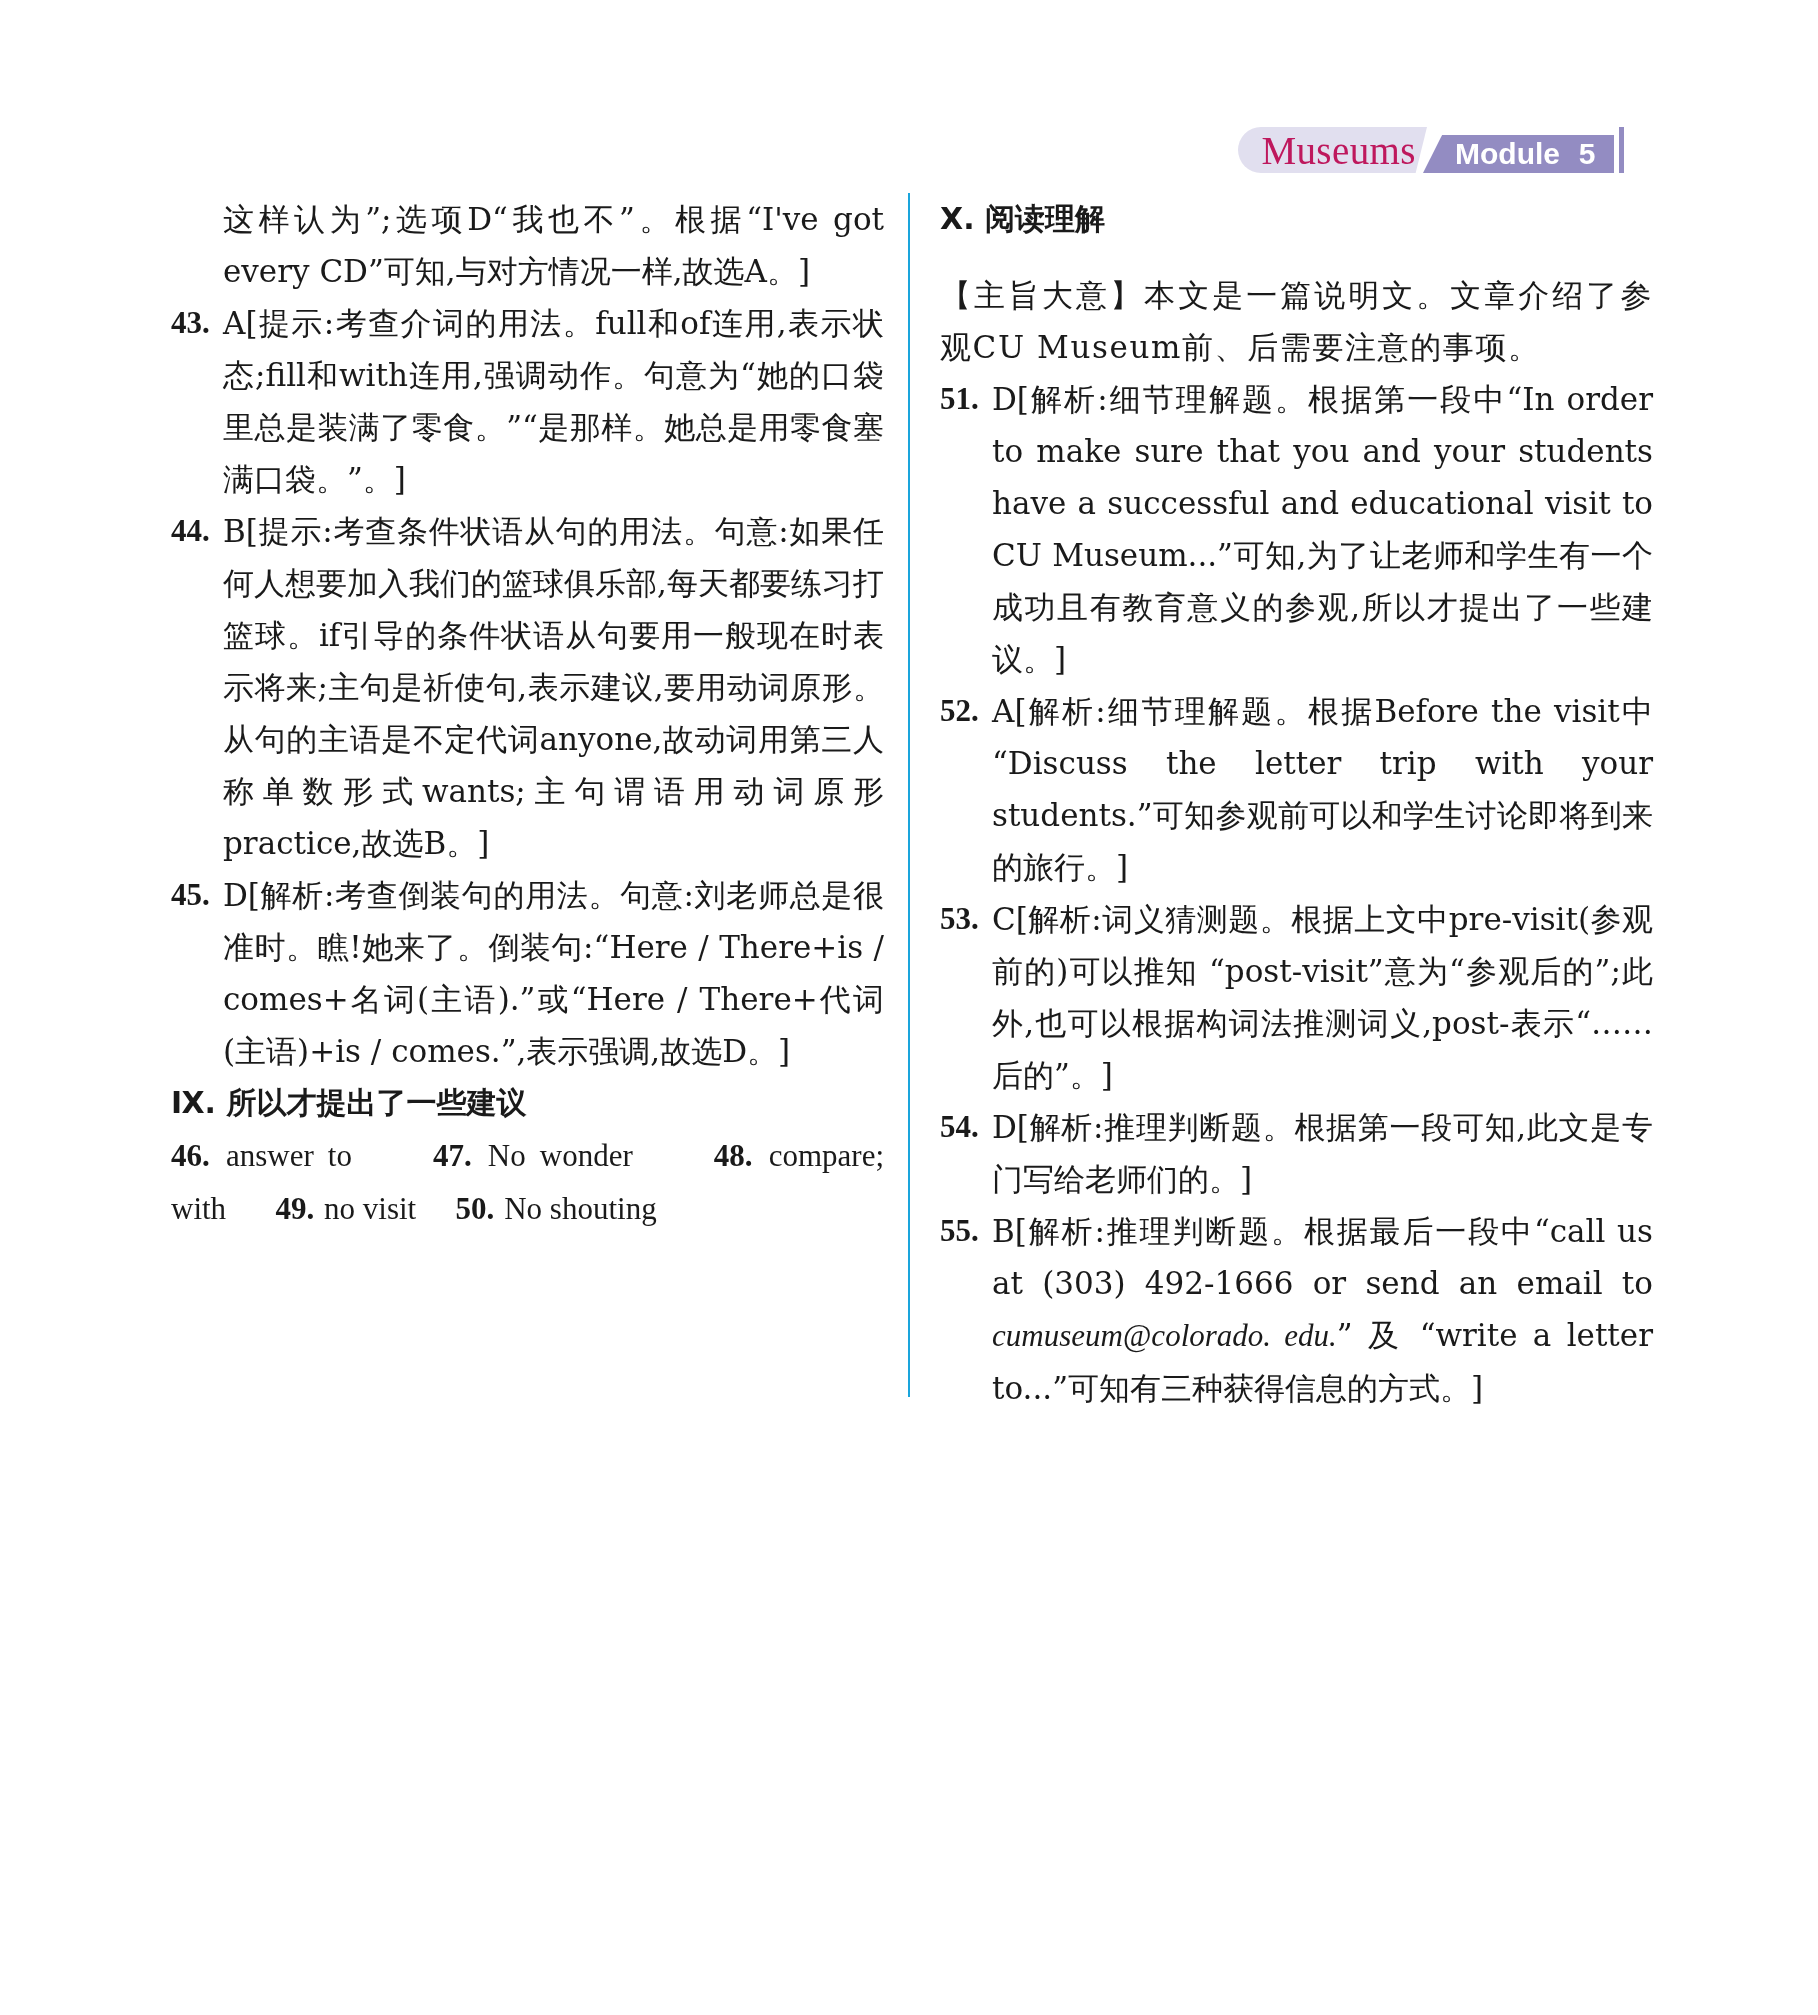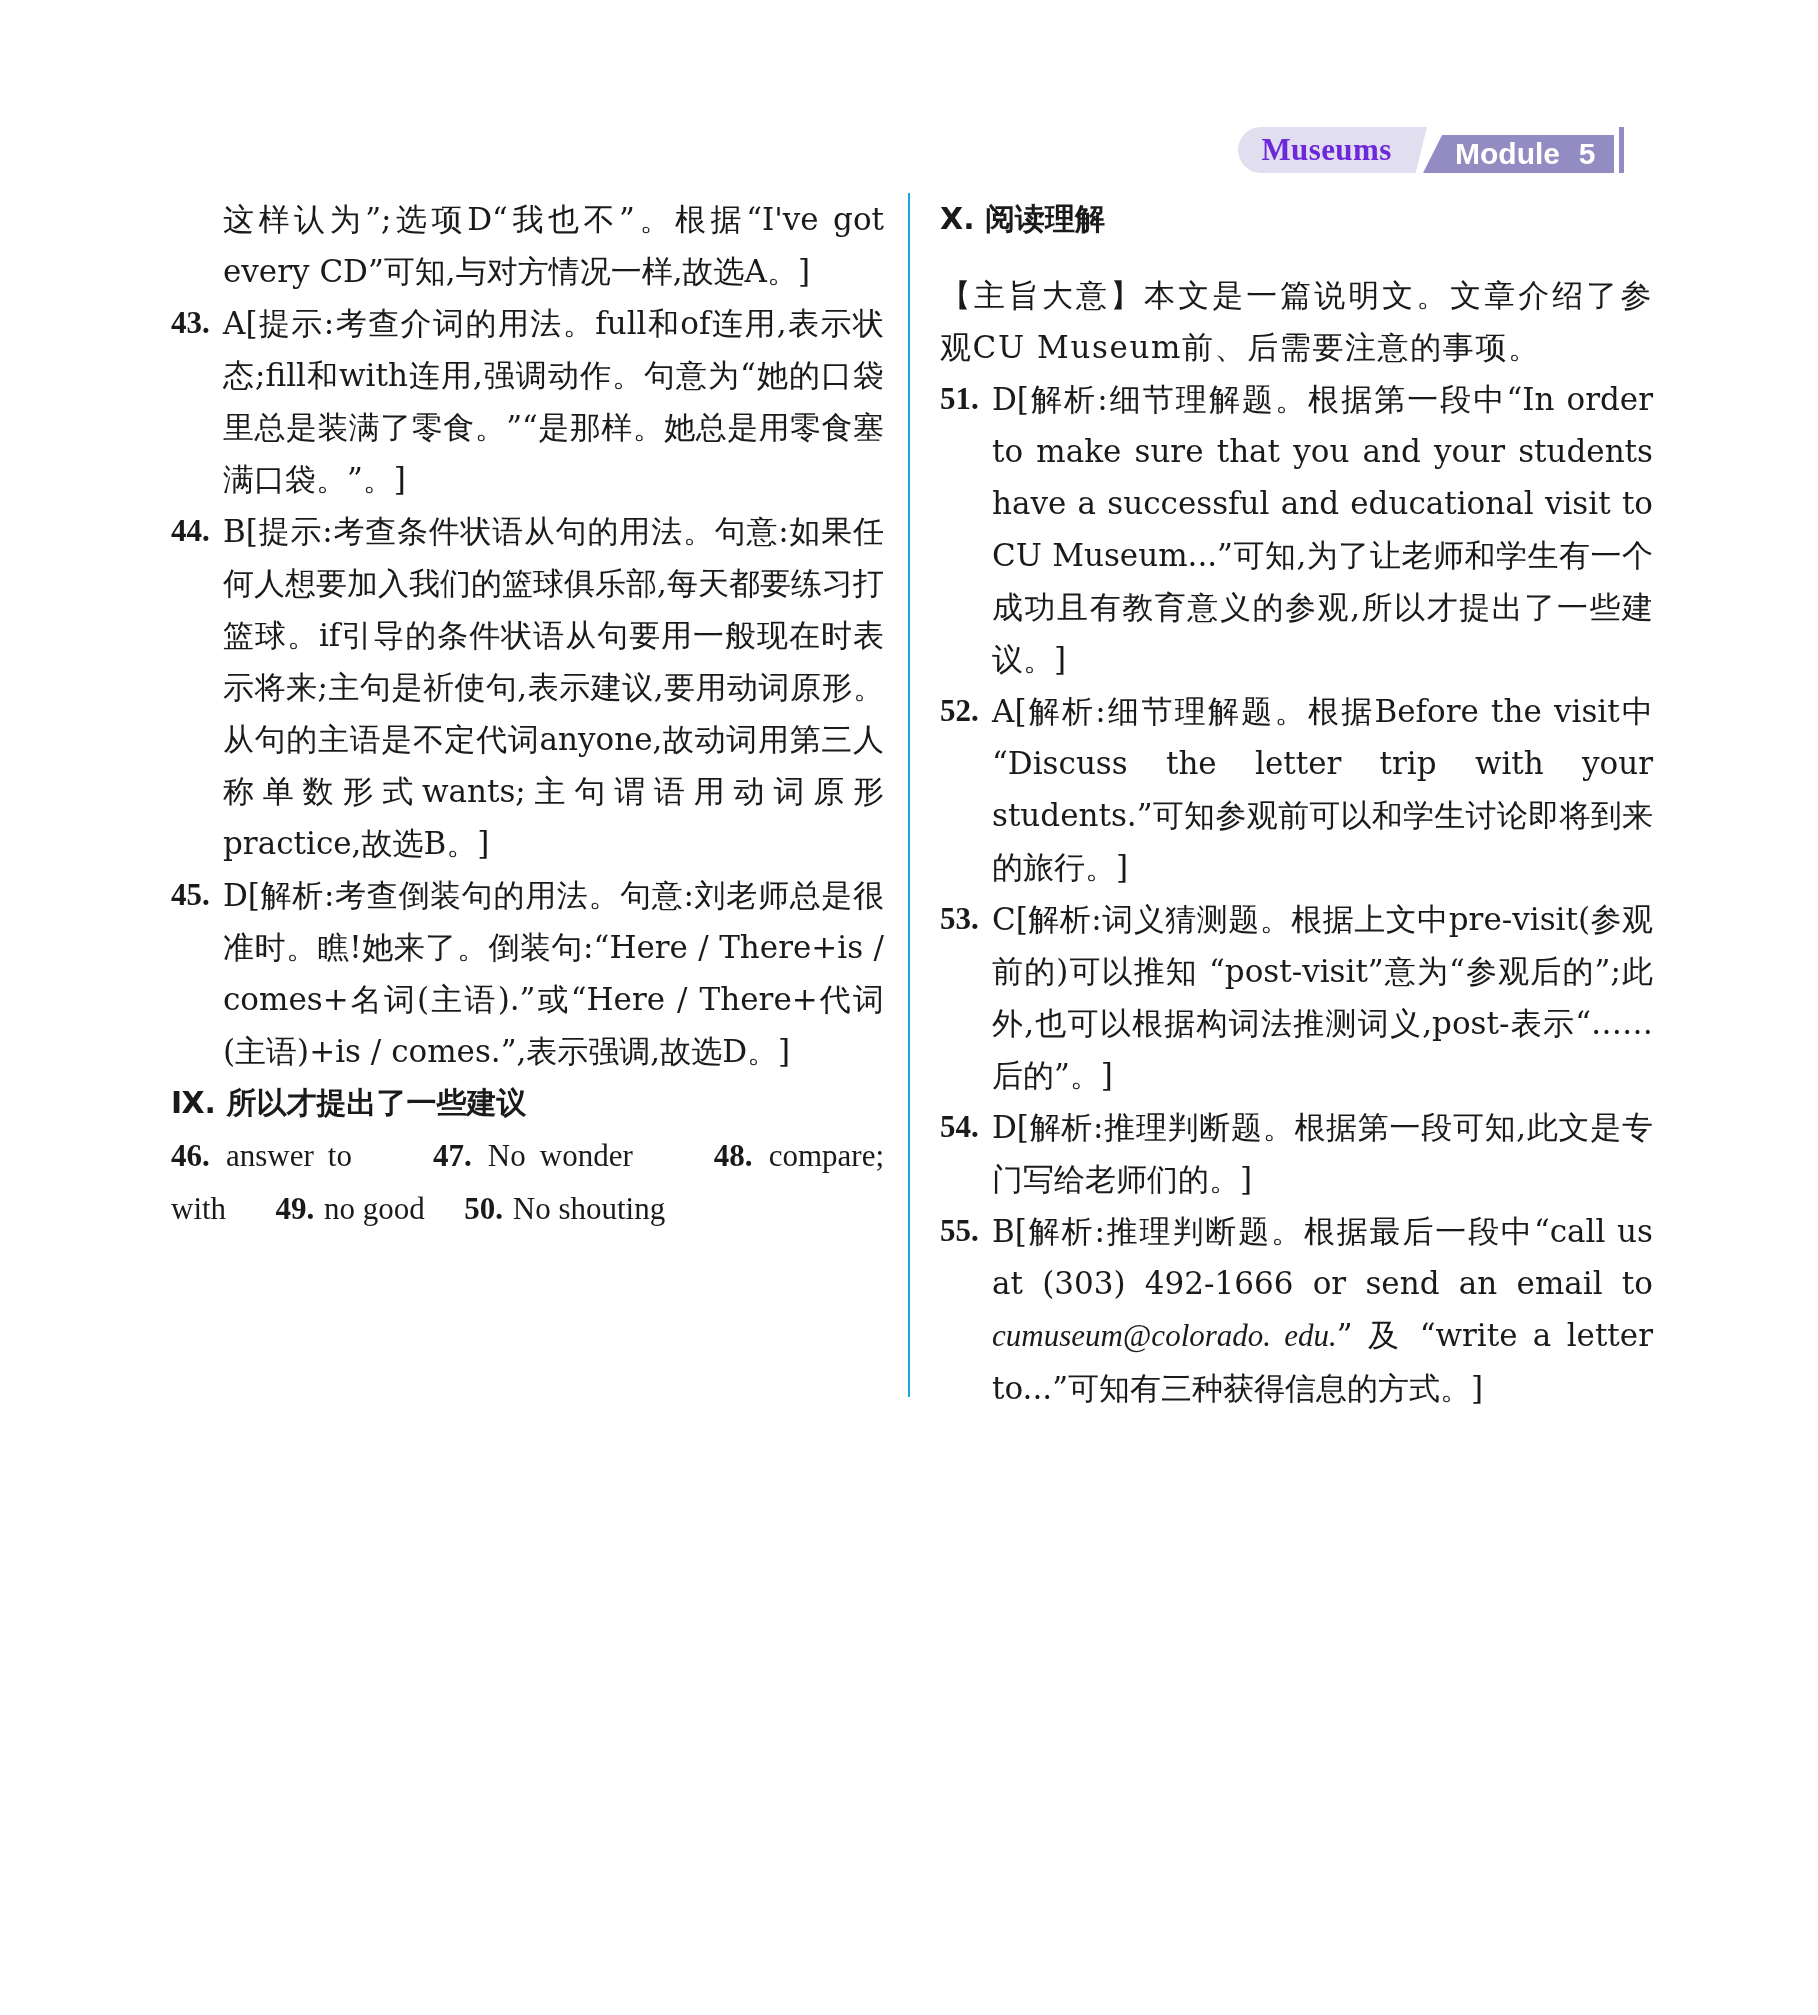--- a/index.html
+++ b/index.html
@@ -10,21 +10,21 @@
     }
     .header {
       position: absolute; top: 127px; left: 1238px; height: 46px;
       display: flex; align-items: stretch;
     }
     .tab-topic {
       width: 189px; background: #e1dfef;
       border-radius: 24px 0 0 24px;
       clip-path: polygon(0 0, 100% 0, 94% 100%, 0 100%);
       display: flex; align-items: center; padding-left: 23.4px; box-sizing: border-box;
-      font-family: "Liberation Serif", serif; font-weight: bold; font-size: 31px; color: #6d28d9;
+      font-family: "Liberation Serif", serif; font-weight: normal; font-size: 39px; color: #be185d;
       letter-spacing: 0.4px;
     }
     .tab-module {
       margin-left: -4px; width: 191px; background: #938cc2;
       clip-path: polygon(10% 0, 100% 0, 100% 100%, 0 100%);
       display: flex; align-items: center; padding-left: 32px; box-sizing: border-box;
       font-family: "Liberation Sans", sans-serif; font-weight: bold; font-size: 30px; color: #ffffff;
       word-spacing: 10.5px;
       margin-top: 8px;
     }
@@ -80,21 +80,21 @@
 
   <div class="section-title">Ⅸ. 所以才提出了一些建议</div>
   <div class="answers">
     <b>46.</b>
     <span class="en">answer to</span>&nbsp;&nbsp;&nbsp;&nbsp;
     <b>47.</b>
     <span class="en">No wonder</span>&nbsp;&nbsp;&nbsp;&nbsp;
     <b>48.</b>
     <span class="en">compare; with</span>&nbsp;&nbsp;&nbsp;&nbsp;
     <b>49.</b>
-    <span class="en">no good</span>&nbsp;&nbsp;&nbsp;
+    <span class="en">no visit</span>&nbsp;&nbsp;&nbsp;
     <b>50.</b>
     <span class="en">No shouting</span>
   </div>
 </div>
 
 <div class="divider"></div>
 
 <div class="col col-right">
   <div class="section-title">Ⅹ. 阅读理解</div>
   <div class="summary">【主旨大意】本文是一篇说明文。文章介绍了参观CU Museum前、后需要注意的事项。</div>

